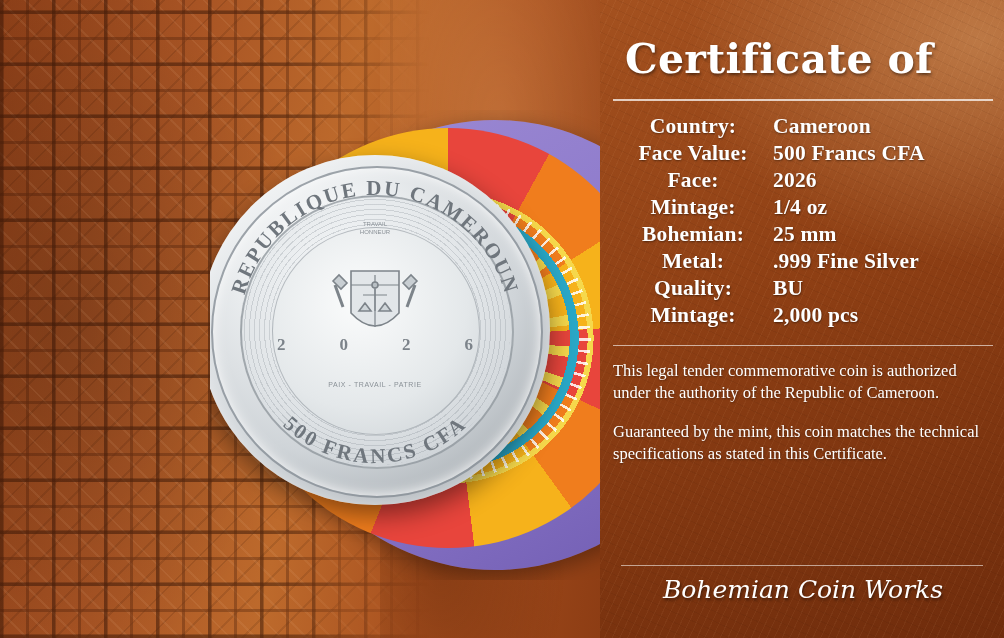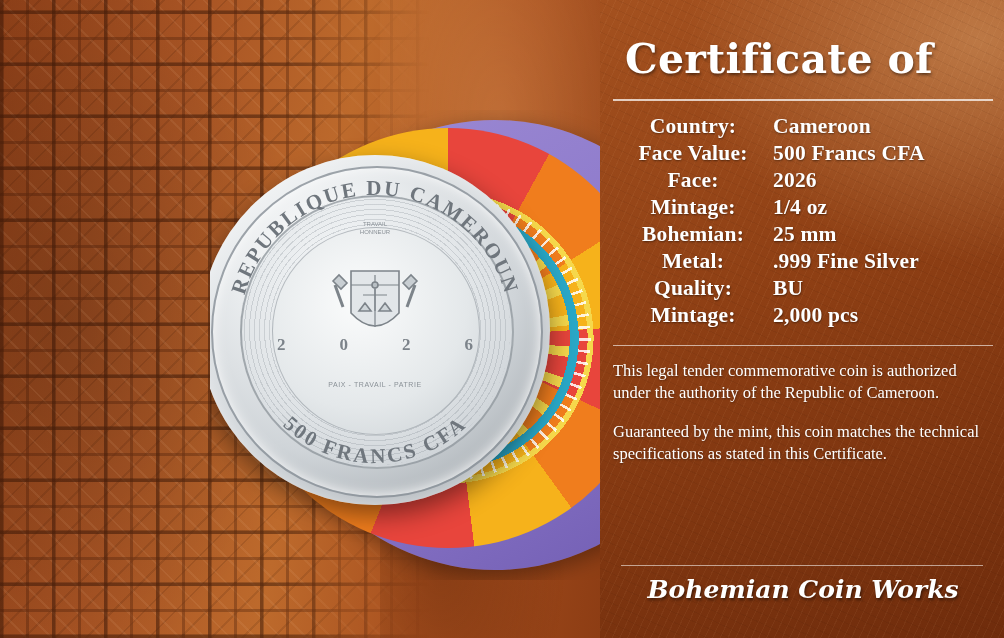--- a/index.html
+++ b/index.html
@@ -81,21 +81,21 @@
   }
   table.specs td.k{width:160px;text-align:center;}
   p.note{
     font-size:16.5px;font-weight:normal;line-height:1.35;margin:0 0 16px 0;
     font-family:"Liberation Serif", serif;
     text-shadow:0.5px 1px 2px rgba(0,0,0,.4);
   }
   .sig{
     position:absolute;left:10px;bottom:34px;width:360px;text-align:center;
     font-family:"DejaVu Serif", serif;font-style:italic;font-size:25px;
-    color:#fff;text-shadow:1px 2px 3px rgba(0,0,0,.5);font-weight:bold;
+    color:#fff;text-shadow:1px 2px 3px rgba(0,0,0,.5);
   }
   .sig-rule{position:absolute;left:8px;bottom:72px;width:362px;height:1px;background:rgba(255,255,255,.55);}
   
   .coin-wrap{position:absolute;left:210px;top:110px;width:400px;height:470px;}
   .purple-disc{
     position:absolute;left:60px;top:10px;width:450px;height:450px;border-radius:50%;
     background:linear-gradient(150deg,#9d8bd4,#8a76c9 55%,#6f5bb0);
     box-shadow:0 6px 22px rgba(0,0,0,.35);
   }
   .mandala{

